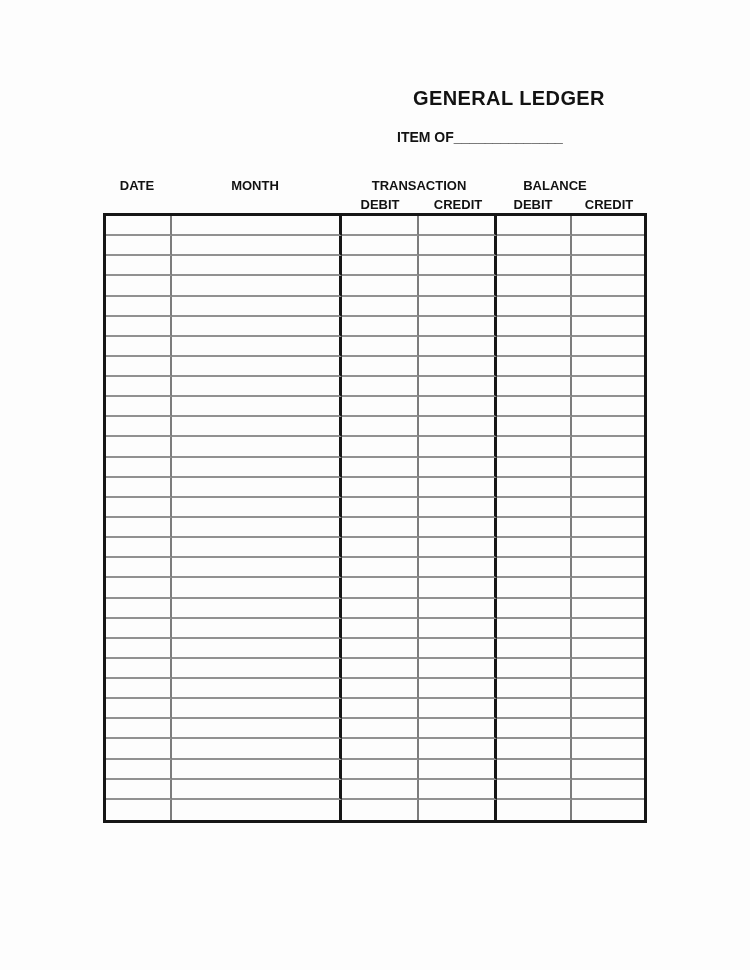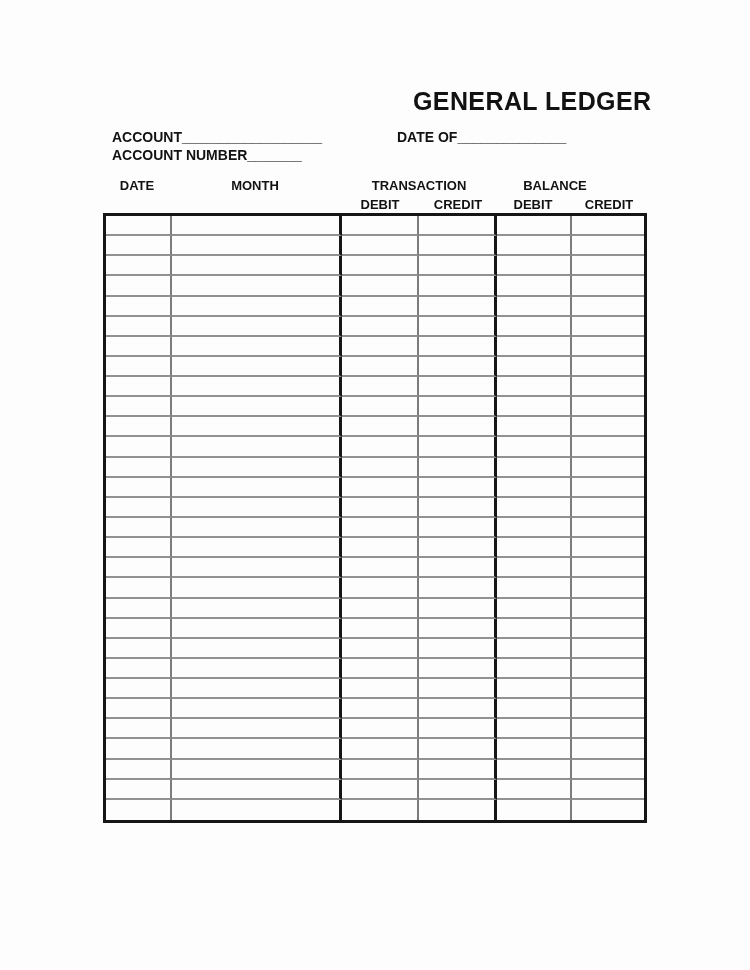--- a/index.html
+++ b/index.html
@@ -9,21 +9,21 @@
     position: relative;
     font-family: "Liberation Sans", sans-serif;
     color: #121212;
     overflow: hidden;
   }
   .page { position: absolute; inset: 0; background: #fdfdfd; }
 
   .doc-title {
     position: absolute;
     left: 413px; top: 87px;
-    font-size: 25px;
+    font-size: 20px;
     font-weight: bold;
     letter-spacing: 0.4px;
     white-space: nowrap;
   }
 
   .field-block {
     position: absolute;
     font-size: 14px;
     font-weight: bold;
     line-height: 18px;
@@ -61,27 +61,23 @@
   .cell.v-thin  { border-right: 2px solid #7c7c7c; }
   .cell.v-thick { border-right: 3px solid #161616; }
 </style>
 </head>
 <body>
 
 <div class="page">
 
   <div class="doc-title">GENERAL LEDGER</div>
 
-  <div class="field-block left">
-    <div>ACCOUNT__________________</div>
-    <div>ACCOUNT NUMBER_______</div>
-  </div>
 
   <div class="field-block right">
-    <div>DATE OF______________</div>
+    <div>ITEM OF______________</div>
   </div>
 
   <div class="col-label hdr-row1" style="left:137px">DATE</div>
   <div class="col-label hdr-row1" style="left:255px">MONTH</div>
   <div class="col-label hdr-row1" style="left:419px">TRANSACTION</div>
   <div class="col-label hdr-row1" style="left:555px">BALANCE</div>
 
   <div class="col-label hdr-row2" style="left:380px">DEBIT</div>
   <div class="col-label hdr-row2" style="left:458px">CREDIT</div>
   <div class="col-label hdr-row2" style="left:533px">DEBIT</div>

